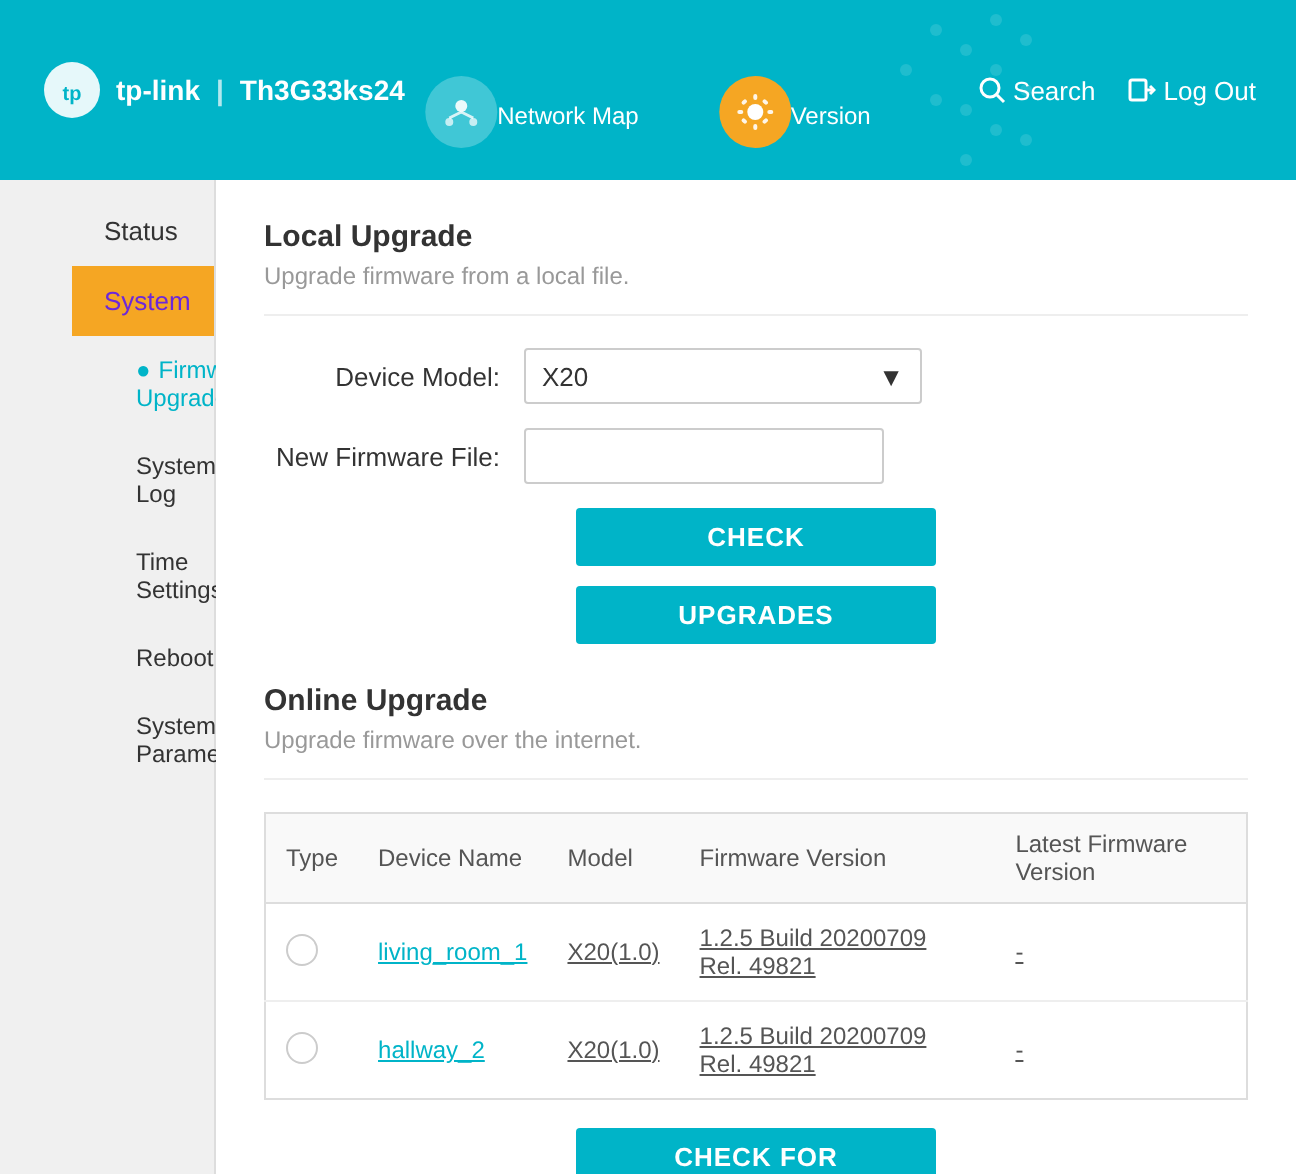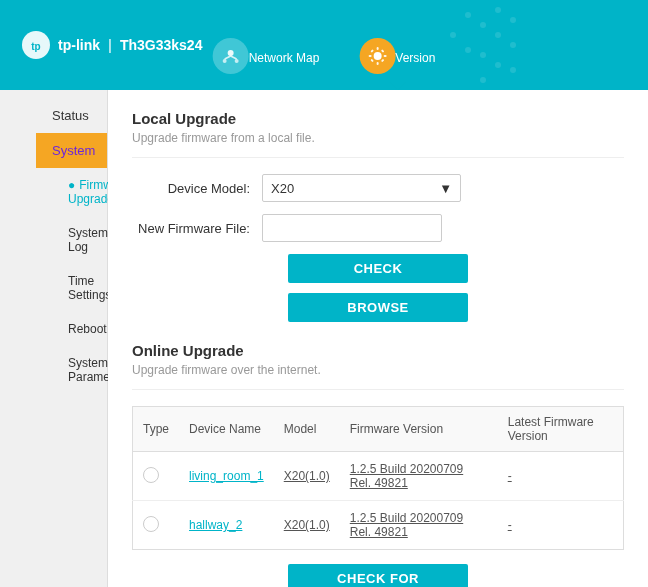--- a/index.html
+++ b/index.html
@@ -322,20 +322,37 @@
             <rect x="14" y="13" width="2" height="3" rx="1" transform="rotate(45 15 14.5)"></rect>
             <rect x="3.5" y="13" width="2" height="3" rx="1" transform="rotate(-45 4.5 14.5)"></rect>
             <rect x="14" y="3.5" width="2" height="3" rx="1" transform="rotate(-45 15 5)"></rect>
           </g>
         </svg>
       </div>
       <span>Version</span>
     </div>
   </div>
 
+  <div class="header-actions">
+    <div class="header-action">
+      <svg width="14" height="14" viewBox="0 0 14 14">
+        <circle cx="6" cy="6" r="4.5" fill="none" stroke="white" stroke-width="1.5"></circle>
+        <line x1="9.5" y1="9.5" x2="13" y2="13" stroke="white" stroke-width="1.5"></line>
+      </svg>
+      <span>Search</span>
+    </div>
+    <div class="header-action">
+      <svg width="14" height="14" viewBox="0 0 14 14">
+        <rect x="1" y="2" width="8" height="10" rx="1" fill="none" stroke="white" stroke-width="1.5"></rect>
+        <line x1="9" y1="7" x2="13" y2="7" stroke="white" stroke-width="1.5"></line>
+        <polyline points="11,5 13,7 11,9" fill="none" stroke="white" stroke-width="1.5"></polyline>
+      </svg>
+      <span>Log Out</span>
+    </div>
+  </div>
 </div>
 
 <div class="main-layout">
 
   <div class="sidebar">
     <div class="sidebar-item">
       <span>Status</span>
     </div>
     <div class="sidebar-item active">
       <span>System</span>
@@ -378,21 +395,21 @@
         <div class="form-control">
           <input class="text-input" type="text" placeholder="" style="">
         </div>
       </div>
 
       <div class="btn-row">
         <button class="btn-cyan">CHECK</button>
       </div>
 
       <div class="btn-row">
-        <button class="btn-cyan">BROWSE</button>
+        <button class="btn-cyan">UPGRADES</button>
       </div>
     </div>
 
     <div class="online-section">
       <div class="section-title">Online Upgrade</div>
       <div class="section-desc">Upgrade firmware over the internet.</div>
 
       <table class="upgrade-table">
         <thead>
           <tr>

